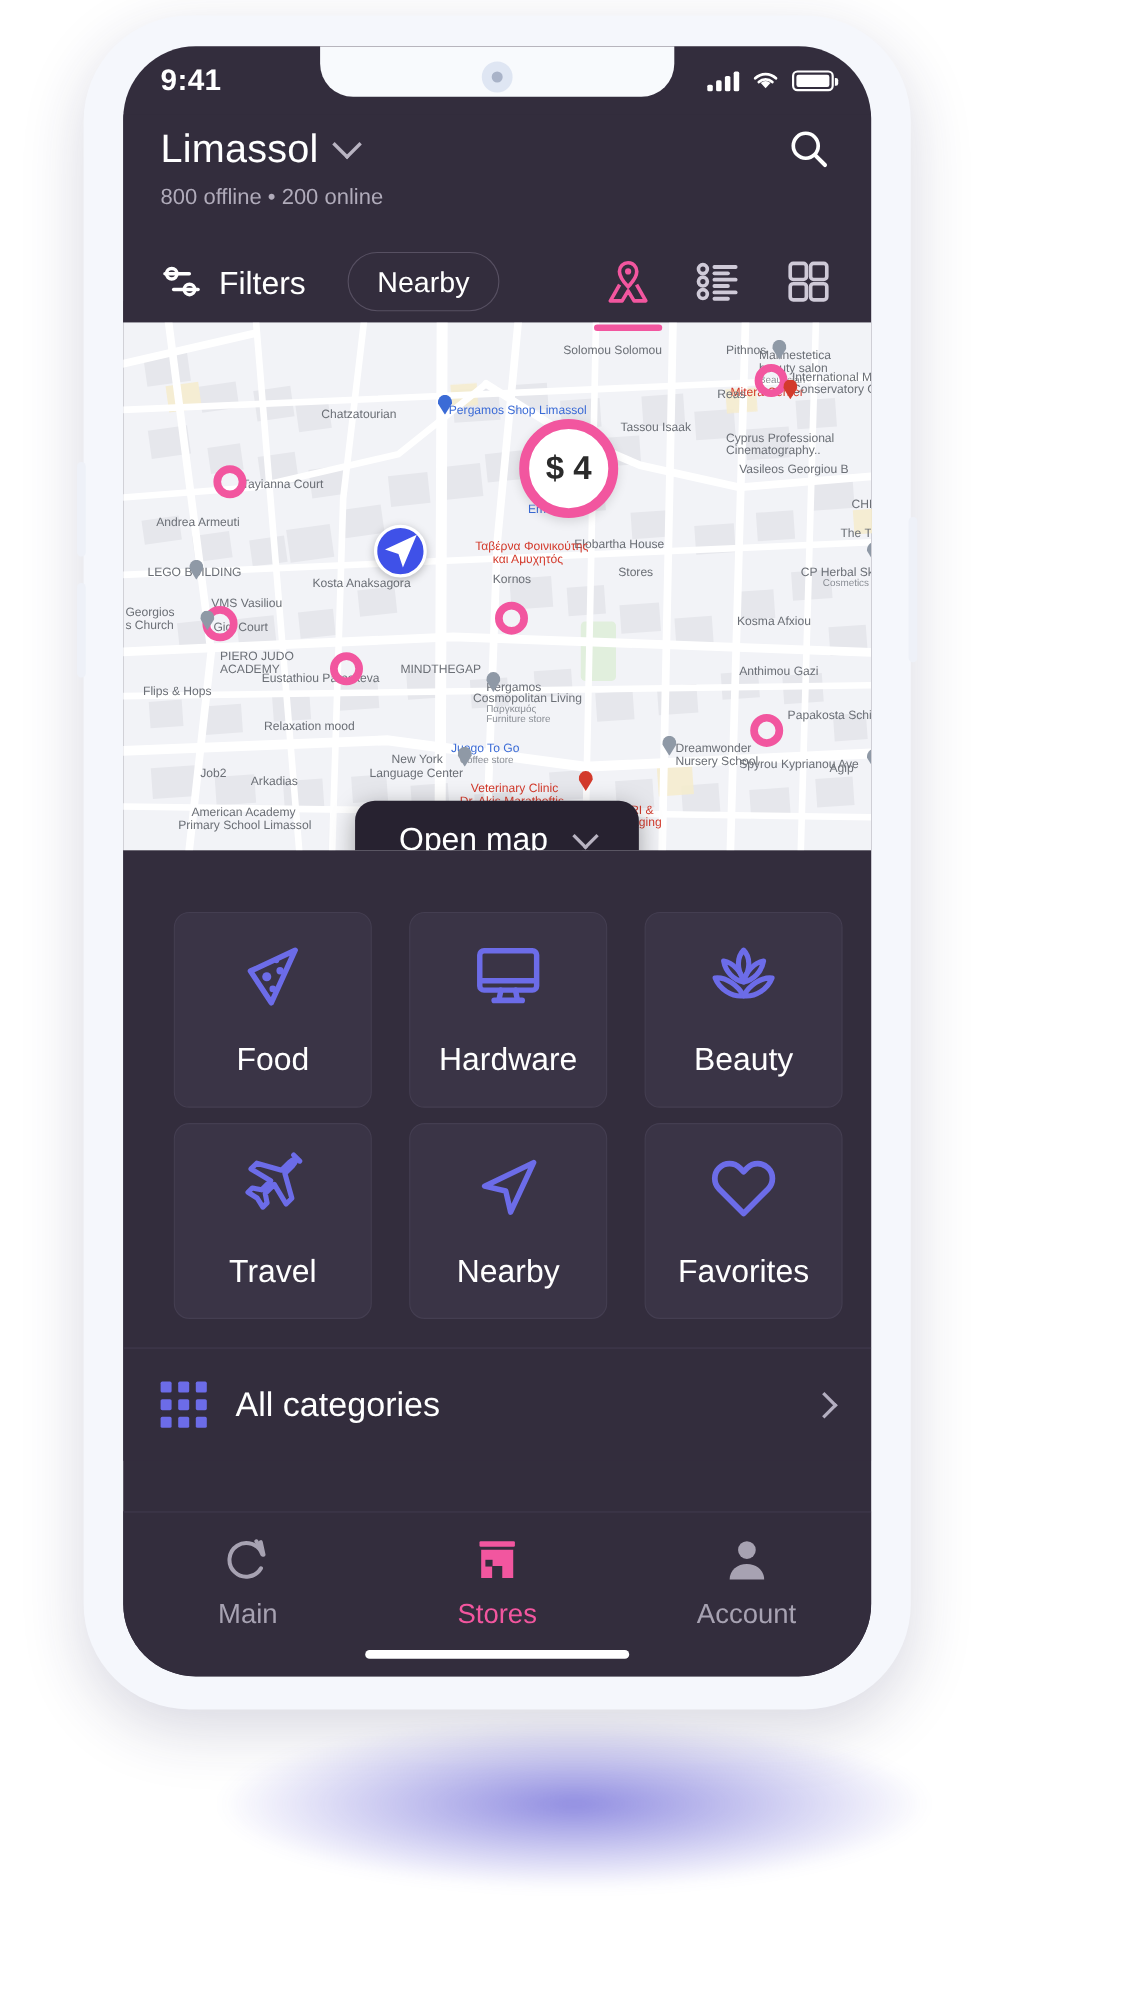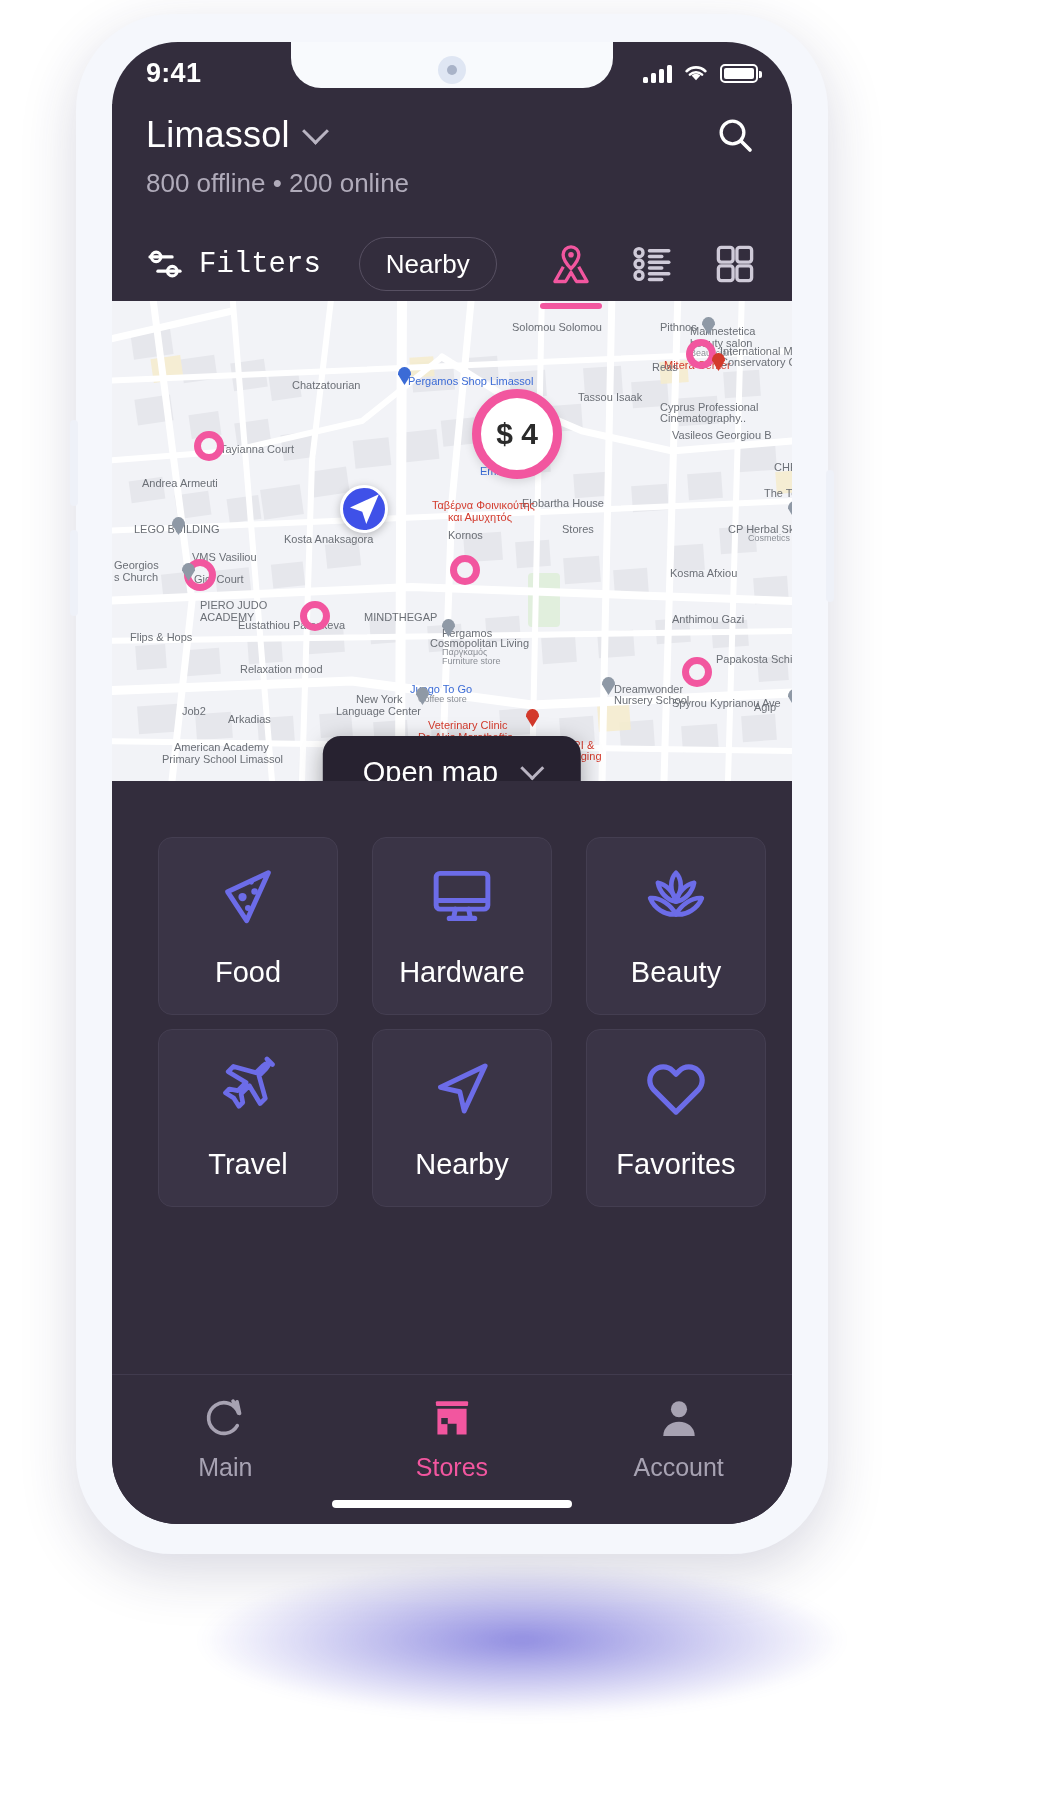--- a/index.html
+++ b/index.html
@@ -114,31 +114,31 @@
   .header-top { display:flex; align-items:center; justify-content:space-between; }
   .city-row { display:flex; align-items:center; gap: 16px; }
   .city-name { font-size: 36px; color: #fff; font-weight: normal; letter-spacing: 0.2px; }
   .chev-down {
     width: 19px; height: 19px;
     border-right: 3.4px solid #b9b4c2;
     border-bottom: 3.4px solid #b9b4c2;
     transform: rotate(45deg) translate(-3px,-3px);
   }
   .search-btn { width: 46px; height: 46px; display:flex; align-items:center; justify-content:center; }
-  .subtitle { margin-top: 10px; font-size: 26px; color: #b0abba; }
+  .subtitle { margin-top: 10px; font-size: 20px; color: #b0abba; }
 
   
   .filterbar {
     margin-top: 28px;
     display:flex; align-items:center;
     padding: 0 0 0 0;
     height: 74px;
     position: relative;
   }
-  .filters-group { display:flex; align-items:center; gap: 15px; font-family: Liberation Mono, monospace; }
+  .filters-group { display:flex; align-items:flex-end; gap: 15px; }
   .filters-label { font-size: 29px; color:#fff; }
   .chip {
     margin-left: 38px;
     padding: 13px 26px;
     border: 1.6px solid #575062;
     border-radius: 34px;
     color: #fff;
     font-size: 26px;
     line-height: 1;
   }
@@ -486,21 +486,21 @@
         </g>
       </svg>
 
       <div id="map-labels">
           <div class="map-label " style="left: 578px; top: 24px;">Marinestetica</div>
           <div class="map-label " style="left: 578px; top: 36px;">beauty salon</div>
           <div class="map-label sub" style="left: 578px; top: 47px;">Beautician</div>
           <div class="map-label red" style="left: 552px; top: 58px;">Mitera Center</div>
           <div class="map-label " style="left: 400px; top: 20px;">Solomou Solomou</div>
           <div class="map-label blue" style="left: 296px; top: 74px;">Pergamos Shop Limassol</div>
-          <div class="map-label " style="left: 466px; top: 90px;">Tassou Isaak</div>
+          <div class="map-label " style="left: 452px; top: 90px;">Tassou Isaak</div>
           <div class="map-label " style="left: 548px; top: 100px;">Cyprus Professional</div>
           <div class="map-label " style="left: 548px; top: 111px;">Cinematography..</div>
           <div class="map-label " style="left: 560px; top: 128px;">Vasileos Georgiou B</div>
           <div class="map-label " style="left: 608px; top: 44px;">International Music</div>
           <div class="map-label " style="left: 608px; top: 55px;">Conservatory Cyprus</div>
           <div class="map-label " style="left: 548px; top: 20px;">Pithnos</div>
           <div class="map-label " style="left: 540px; top: 60px;">Reas</div>
           <div class="map-label " style="left: 108px; top: 142px;">Tayianna Court</div>
           <div class="map-label " style="left: 180px; top: 78px;">Chatzatourian</div>
           <div class="map-label " style="left: 30px; top: 176px;">Andrea Armeuti</div>
@@ -651,20 +651,35 @@
         <div class="cat-card">
           <span class="cat-icon">
             <svg width="66" height="66" viewBox="0 0 24 24">
               <path d="M12 20.4 3.9 12.3a4.9 4.9 0 0 1 0-6.9 4.9 4.9 0 0 1 6.9 0L12 6.6l1.2-1.2a4.9 4.9 0 0 1 6.9 0 4.9 4.9 0 0 1 0 6.9z" fill="none" stroke="#6c6ce8" stroke-width="1.9" stroke-linejoin="round"></path>
             </svg>
           </span>
           <span class="cat-label">Favorites</span>
         </div>
       </div>
 
+      <div class="all-cats">
+        <span class="grid9">
+          <i></i>
+            <i></i>
+            <i></i>
+            <i></i>
+            <i></i>
+            <i></i>
+            <i></i>
+            <i></i>
+            <i></i>
+        </span>
+        <span class="all-cats-label">All categories</span>
+        <span class="chev-right"></span>
+      </div>
     </div>
 
     <div class="bottom-nav">
       <div class="nav-item">
         <svg width="46" height="46" viewBox="0 0 24 24">
           <path d="M19 9.4a8 8 0 1 0-.6 6.6" fill="none" stroke="#a7a2b2" stroke-width="1.9" stroke-linecap="round"></path>
           <path d="M16.2 3.2 19.6 9.6 18.3 3.6" fill="none" stroke="#a7a2b2" stroke-width="1.9" stroke-linecap="round" stroke-linejoin="round"></path>
         </svg>
         <span class="nav-label">Main</span>
       </div>

